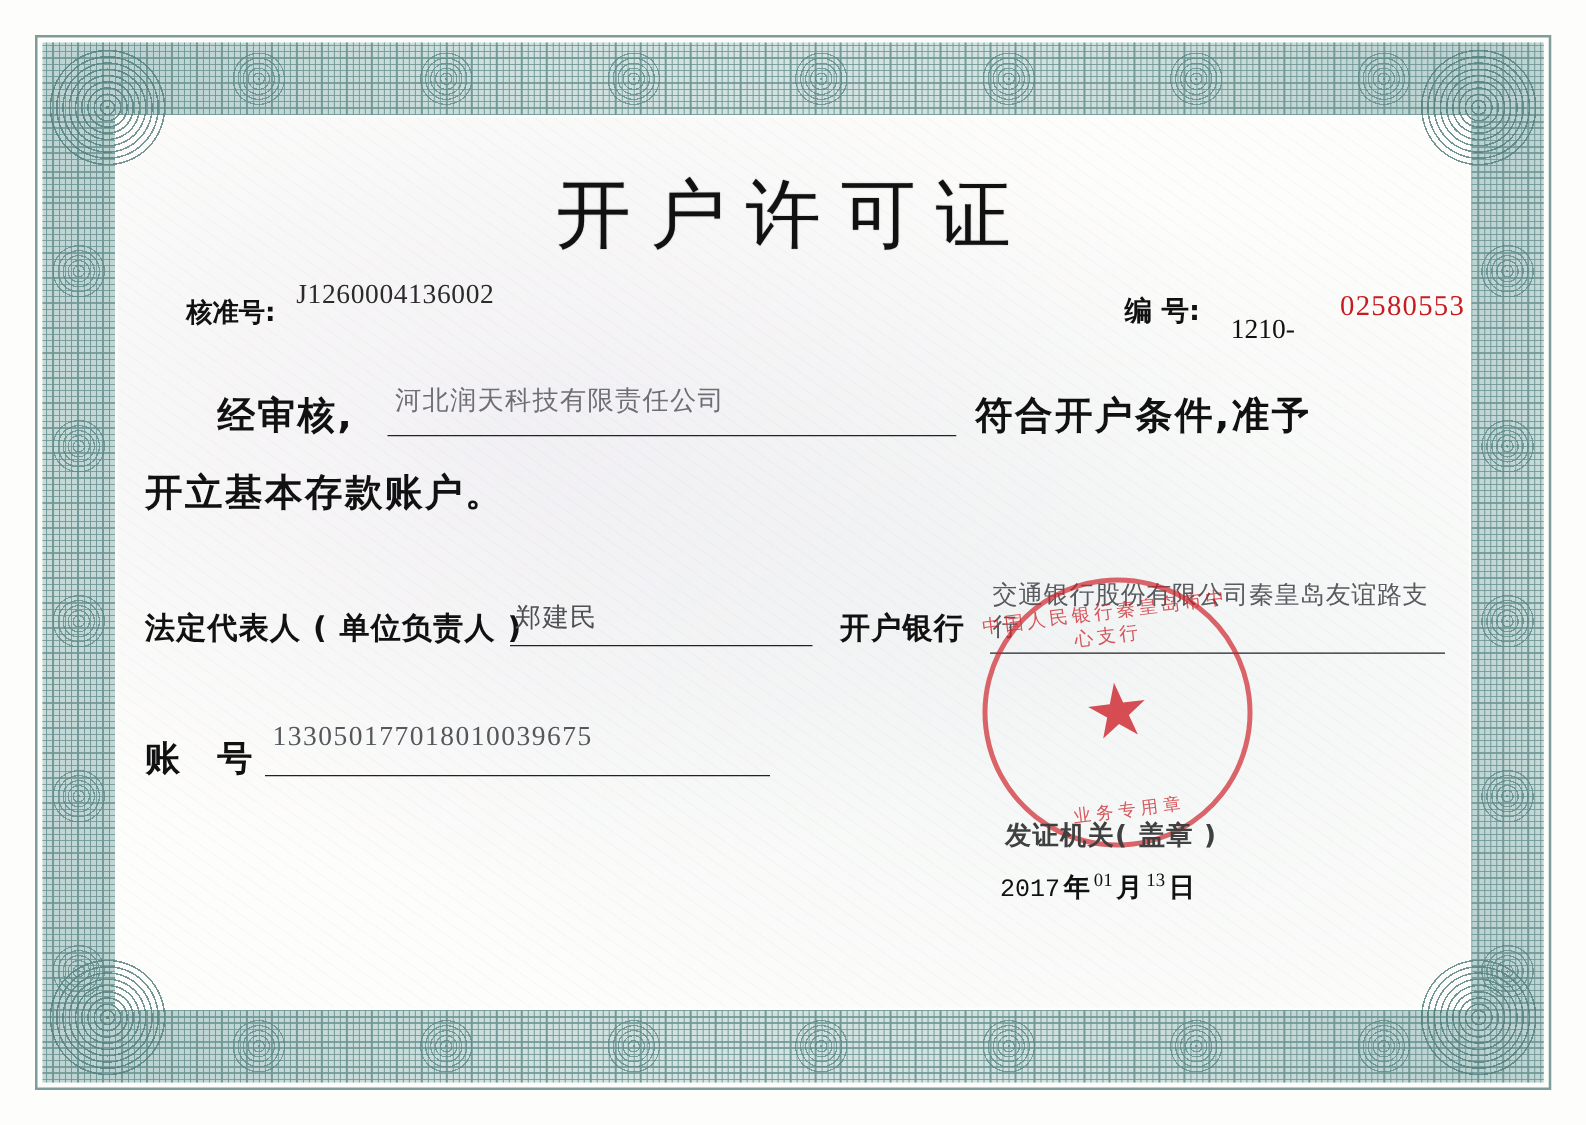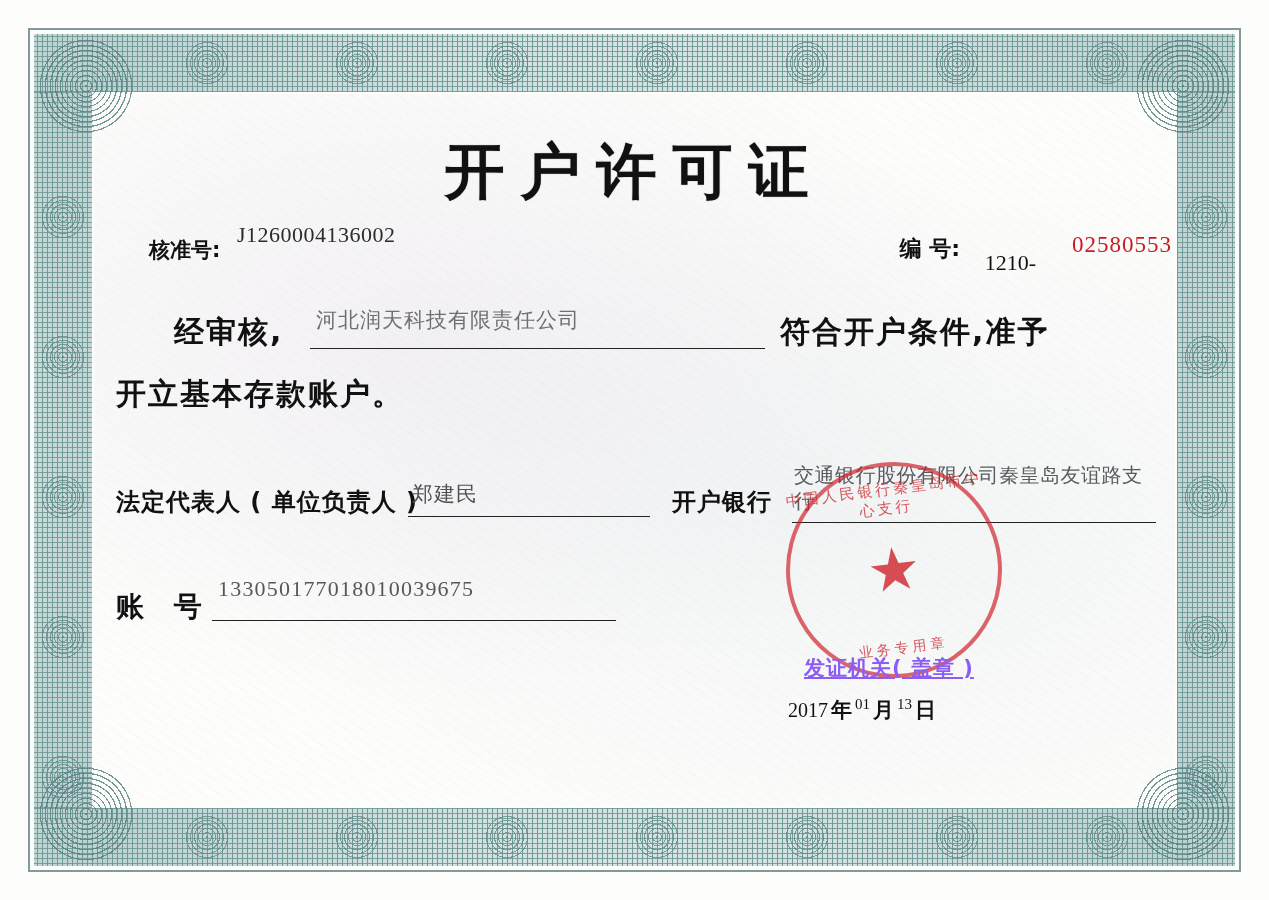--- a/index.html
+++ b/index.html
@@ -126,21 +126,21 @@
   }
 
   .doc-title {
     position: absolute;
     left: 0;
     top: 38px;
     width: 1081px;
     text-align: center;
     font-family: "DejaVu Serif", "Liberation Serif", serif;
     font-size: 60px;
-    font-weight: bold;
+    font-weight: normal;
     letter-spacing: 16px;
     color: #111111;
     text-shadow: 0 0 1px rgba(0,0,0,0.5);
   }
 
   .approval-row {
     position: absolute;
     left: 33px;
     top: 128px;
     width: 1045px;
@@ -401,38 +401,38 @@
     top: 560px;
     width: 330px;
     text-align: left;
   }
   .issuer-label {
     position: absolute;
     left: 34px;
     top: 0;
     font-size: 21px;
     font-weight: bold;
-    color: #8b5cf6;
+    color: #404040;
     font-family: "DejaVu Sans", "Liberation Sans", sans-serif;
     letter-spacing: 1px;
-    text-decoration: underline;
   }
   .issue-date {
     position: absolute;
     left: 18px;
     top: 42px;
     font-size: 21px;
     font-weight: bold;
     color: #111;
     font-family: "DejaVu Sans", "Liberation Sans", sans-serif;
   }
   .issue-date .num {
-    font-family: Liberation Serif, serif;
+    font-family: Liberation Mono, monospace;
     font-weight: normal;
     font-size: 20px;
+    margin-left: 12px;
   }
   .issue-date .sup {
     font-size: 15px;
     vertical-align: super;
     font-family: "Liberation Serif", serif;
     font-weight: normal;
   }
   .issue-date .cn {
     margin: 0 3px;
   }

